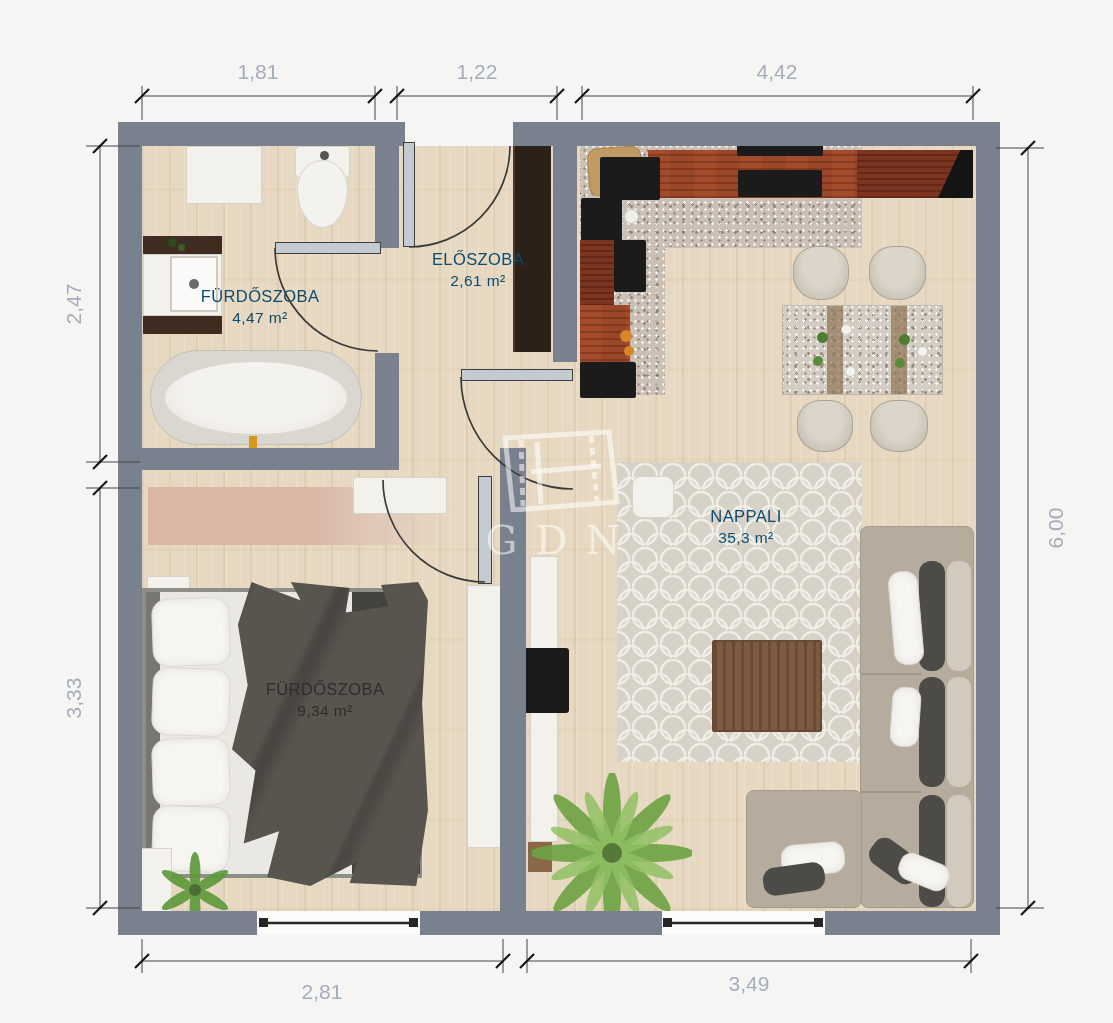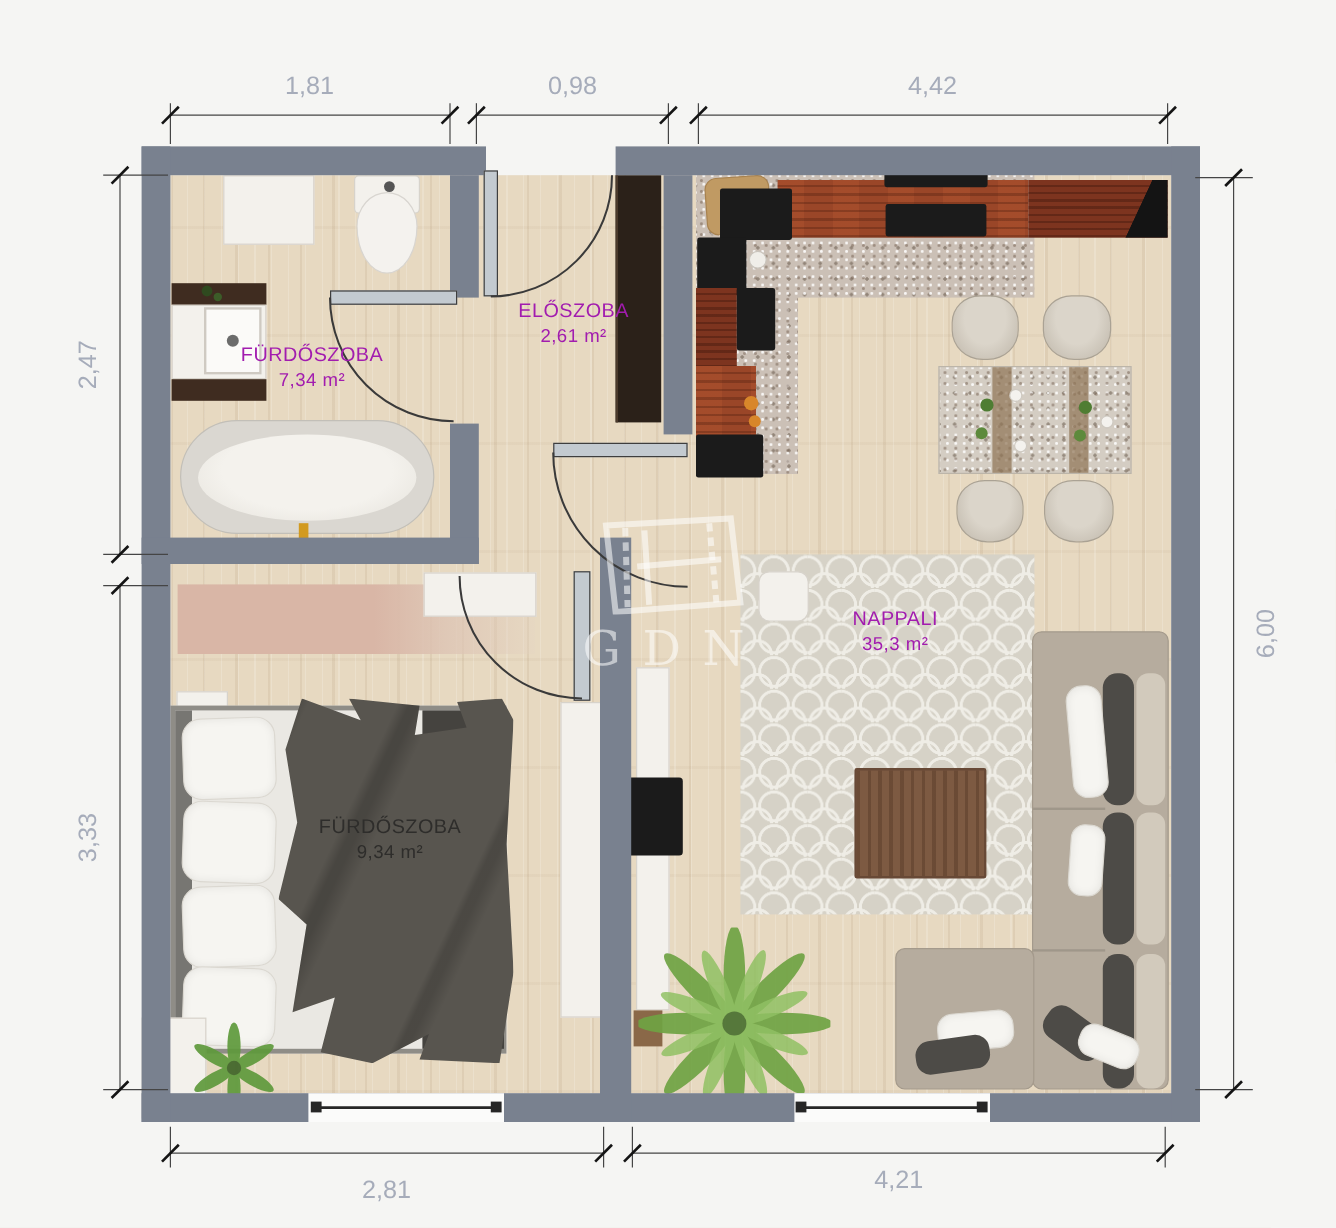--- a/index.html
+++ b/index.html
@@ -28,21 +28,21 @@
     repeating-linear-gradient(0deg, rgba(40,12,5,.3) 0 2px, rgba(0,0,0,0) 2px 6px);}
   .blackunit{position:absolute;background:#1b1b1b;border-radius:2px;}
   .whitebox{position:absolute;background:#f3f1ec;border:1px solid #d7d3cb;box-sizing:border-box;}
   .leaf{position:absolute;background:#c3cad0;border:1.6px solid #3e3e3e;box-sizing:border-box;}
   .pillow{position:absolute;background:#f6f5f1;border:1px solid #dbd8d1;border-radius:16px;
           box-shadow:inset 0 0 8px rgba(0,0,0,.08);}
   .darkpillow{position:absolute;background:#4d4b47;border-radius:12px;}
   .chair{position:absolute;background:radial-gradient(ellipse at 50% 35%, #dbd5ca 0 45%, #bdb5a8 100%);
          border:1px solid #aaa294;border-radius:42% 42% 46% 46%;box-sizing:border-box;}
   .dot{position:absolute;border-radius:50%;}
-  .roomlabel{position:absolute;text-align:center;color:#a21caf;letter-spacing:.4px;}
+  .roomlabel{position:absolute;text-align:center;color:#0c4a6e;letter-spacing:.4px;}
   .roomlabel .nm{font-size:16.5px;line-height:22px;font-weight:500;}
   .roomlabel .ar{font-size:15.5px;line-height:21px;font-weight:500;}
   .dimlabel{position:absolute;color:#a6acba;font-size:21px;white-space:nowrap;text-align:center;}
   .rot{transform:rotate(-90deg);}
   #watermark{position:absolute;left:427px;top:428px;width:260px;text-align:center;pointer-events:none;}
   #watermark .wm-text{font-family:"DejaVu Serif",serif;font-size:40px;letter-spacing:18px;
       color:rgba(255,255,255,.55);line-height:60px;margin-top:-6px;text-indent:10px;}
   svg.overlay{position:absolute;left:0;top:0;pointer-events:none;}
 </style>
 </head>
@@ -264,31 +264,31 @@
       <line x1="1021" y1="155" x2="1035" y2="141"></line>
         <line x1="1021" y1="915" x2="1035" y2="901"></line>
       <line x1="135" y1="968" x2="149" y2="954"></line>
         <line x1="496" y1="968" x2="510" y2="954"></line>
       <line x1="520" y1="968" x2="534" y2="954"></line>
         <line x1="964" y1="968" x2="978" y2="954"></line>
     </g>
   </svg>
 
   <div class="dimlabel" style="left:218px;top:60px;width:80px;">1,81</div>
-  <div class="dimlabel" style="left:437px;top:60px;width:80px;">0,98</div>
+  <div class="dimlabel" style="left:437px;top:60px;width:80px;">1,22</div>
   <div class="dimlabel" style="left:737px;top:60px;width:80px;">4,42</div>
   <div class="dimlabel rot" style="left:44px;top:292px;width:60px;">2,47</div>
   <div class="dimlabel rot" style="left:44px;top:686px;width:60px;">3,33</div>
   <div class="dimlabel rot" style="left:1026px;top:516px;width:60px;">6,00</div>
   <div class="dimlabel" style="left:282px;top:980px;width:80px;">2,81</div>
-  <div class="dimlabel" style="left:709px;top:972px;width:80px;">4,21</div>
+  <div class="dimlabel" style="left:709px;top:972px;width:80px;">3,49</div>
 
   <div class="roomlabel" style="left:160px;top:285px;width:200px;">
     <div class="nm">FÜRDŐSZOBA</div>
-    <div class="ar">7,34 m²</div>
+    <div class="ar">4,47 m²</div>
   </div>
   <div class="roomlabel" style="left:378px;top:248px;width:200px;">
     <div class="nm">ELŐSZOBA</div>
     <div class="ar">2,61 m²</div>
   </div>
   <div class="roomlabel" style="left:646px;top:505px;width:200px;">
     <div class="nm">NAPPALI</div>
     <div class="ar">35,3 m²</div>
   </div>
   <div class="roomlabel" style="left:225px;top:678px;width:200px;color:#2e2d2b;">

